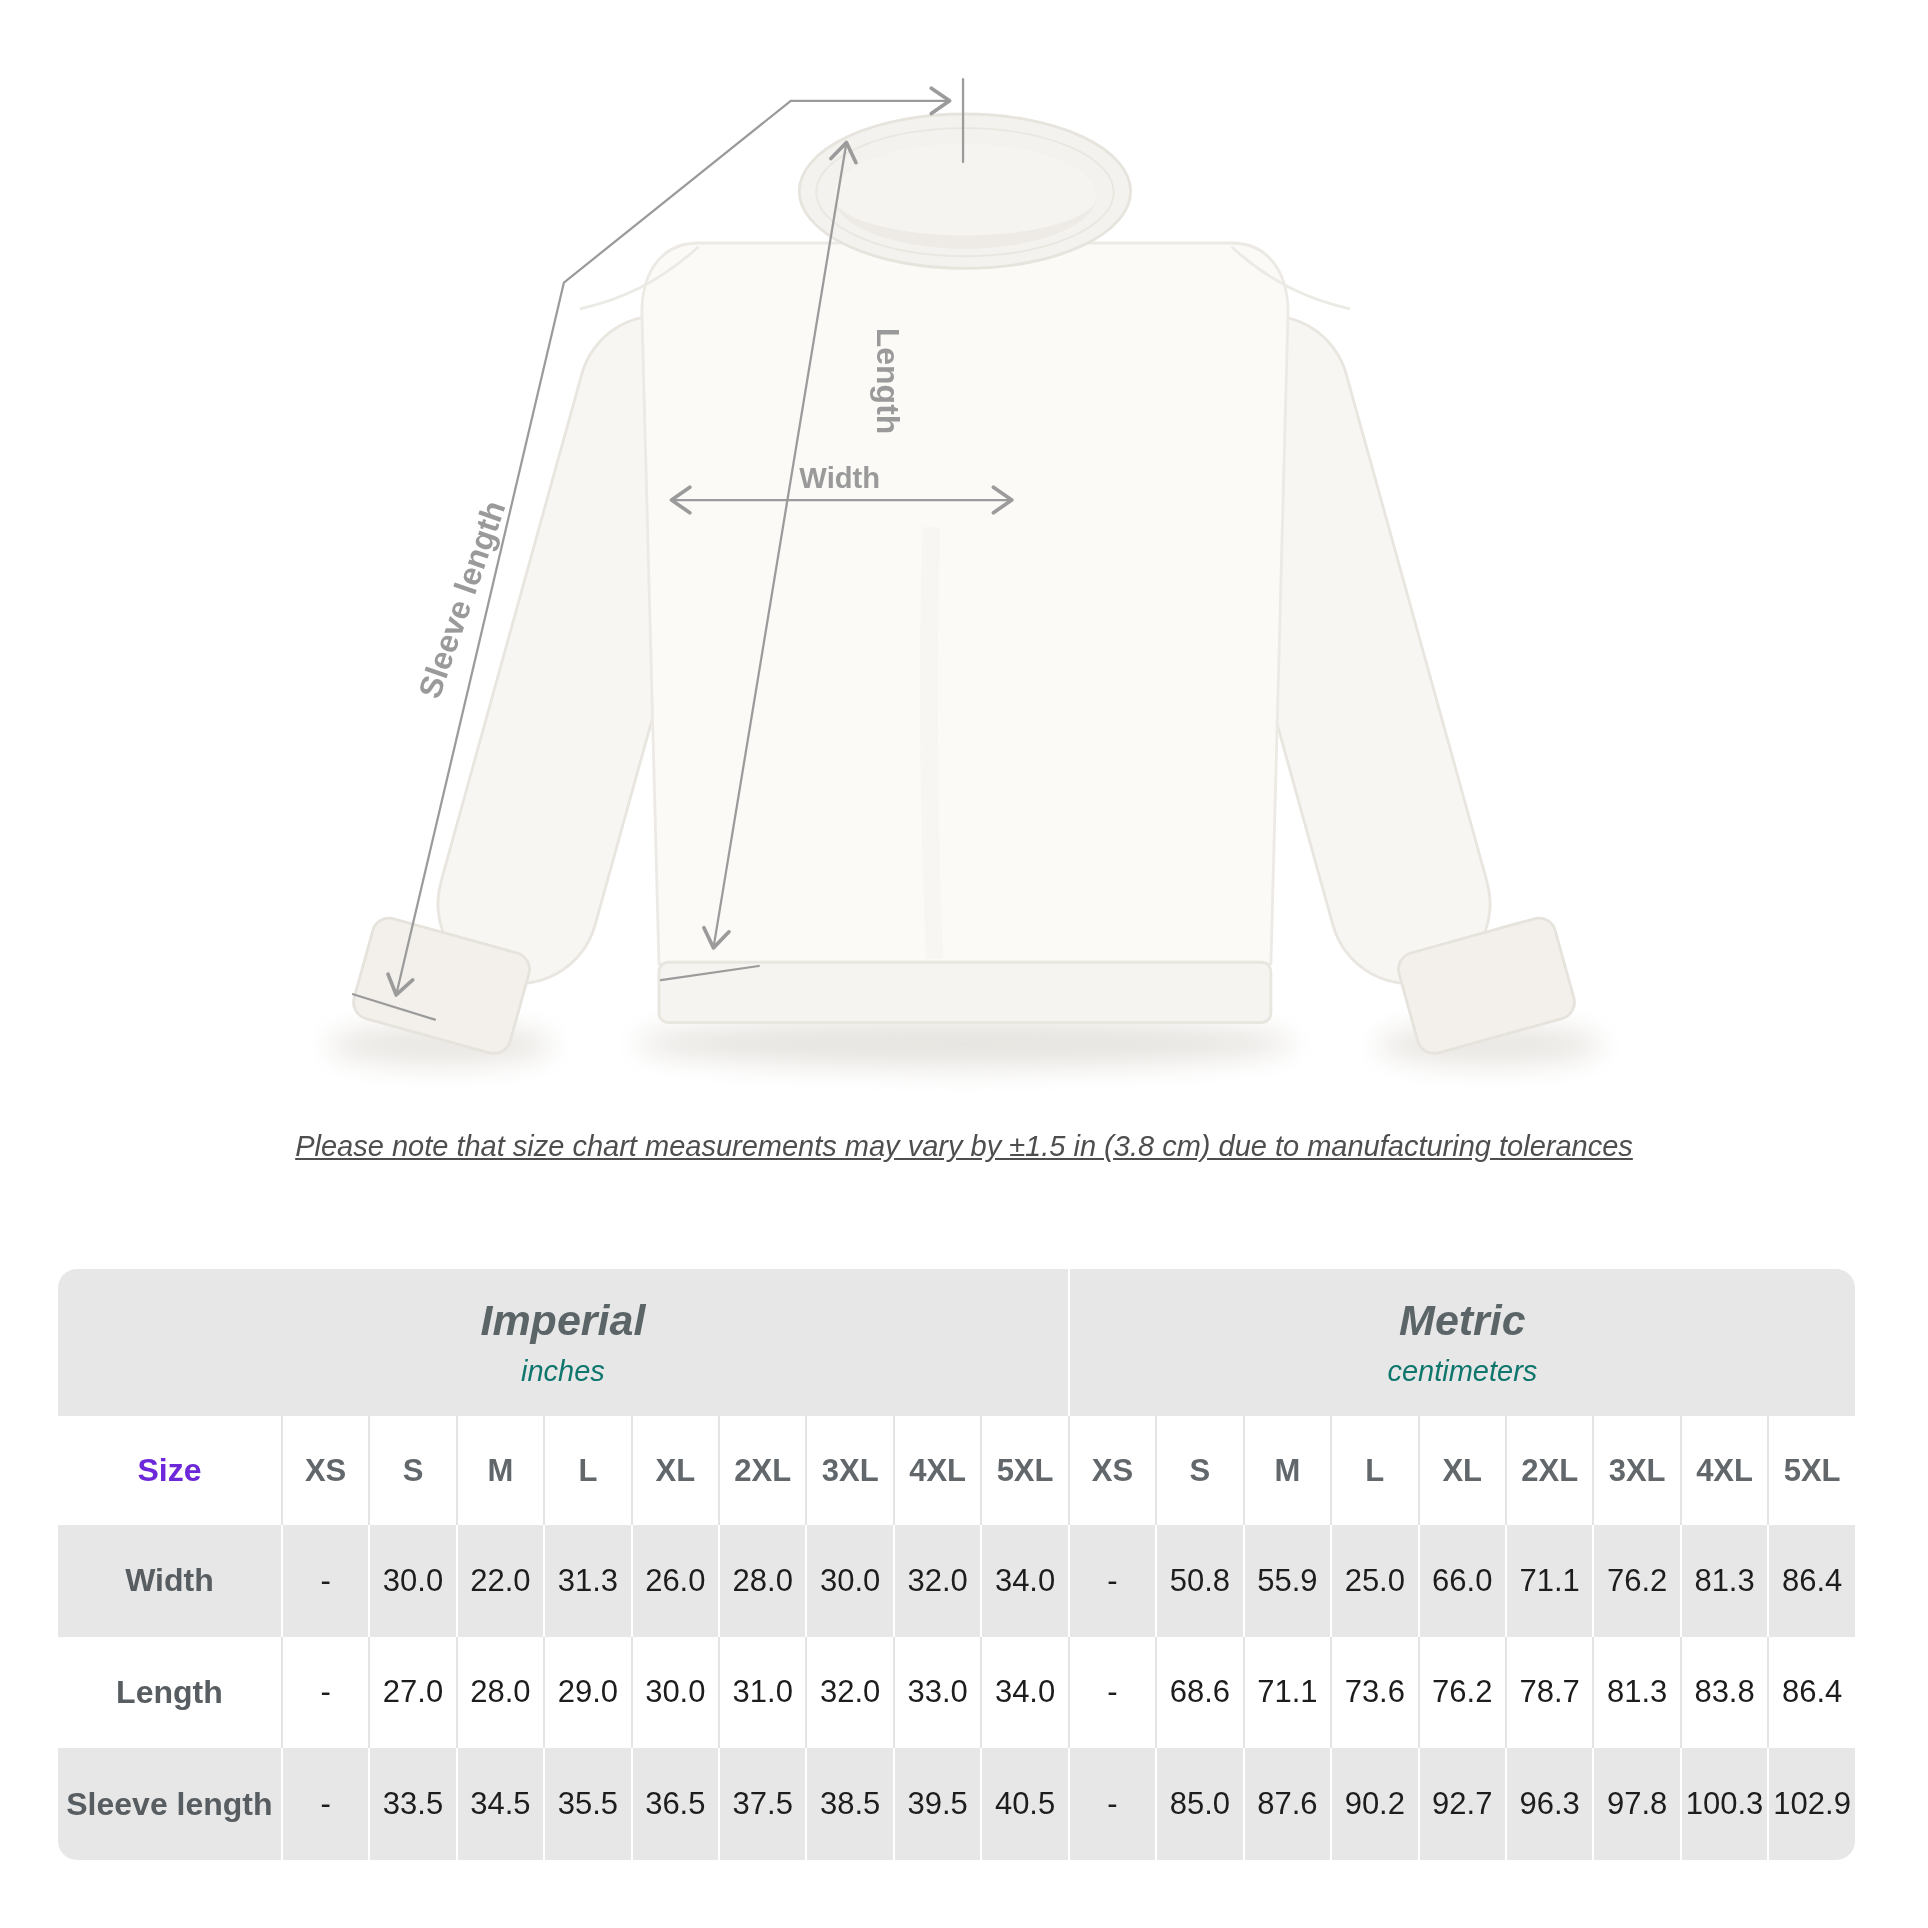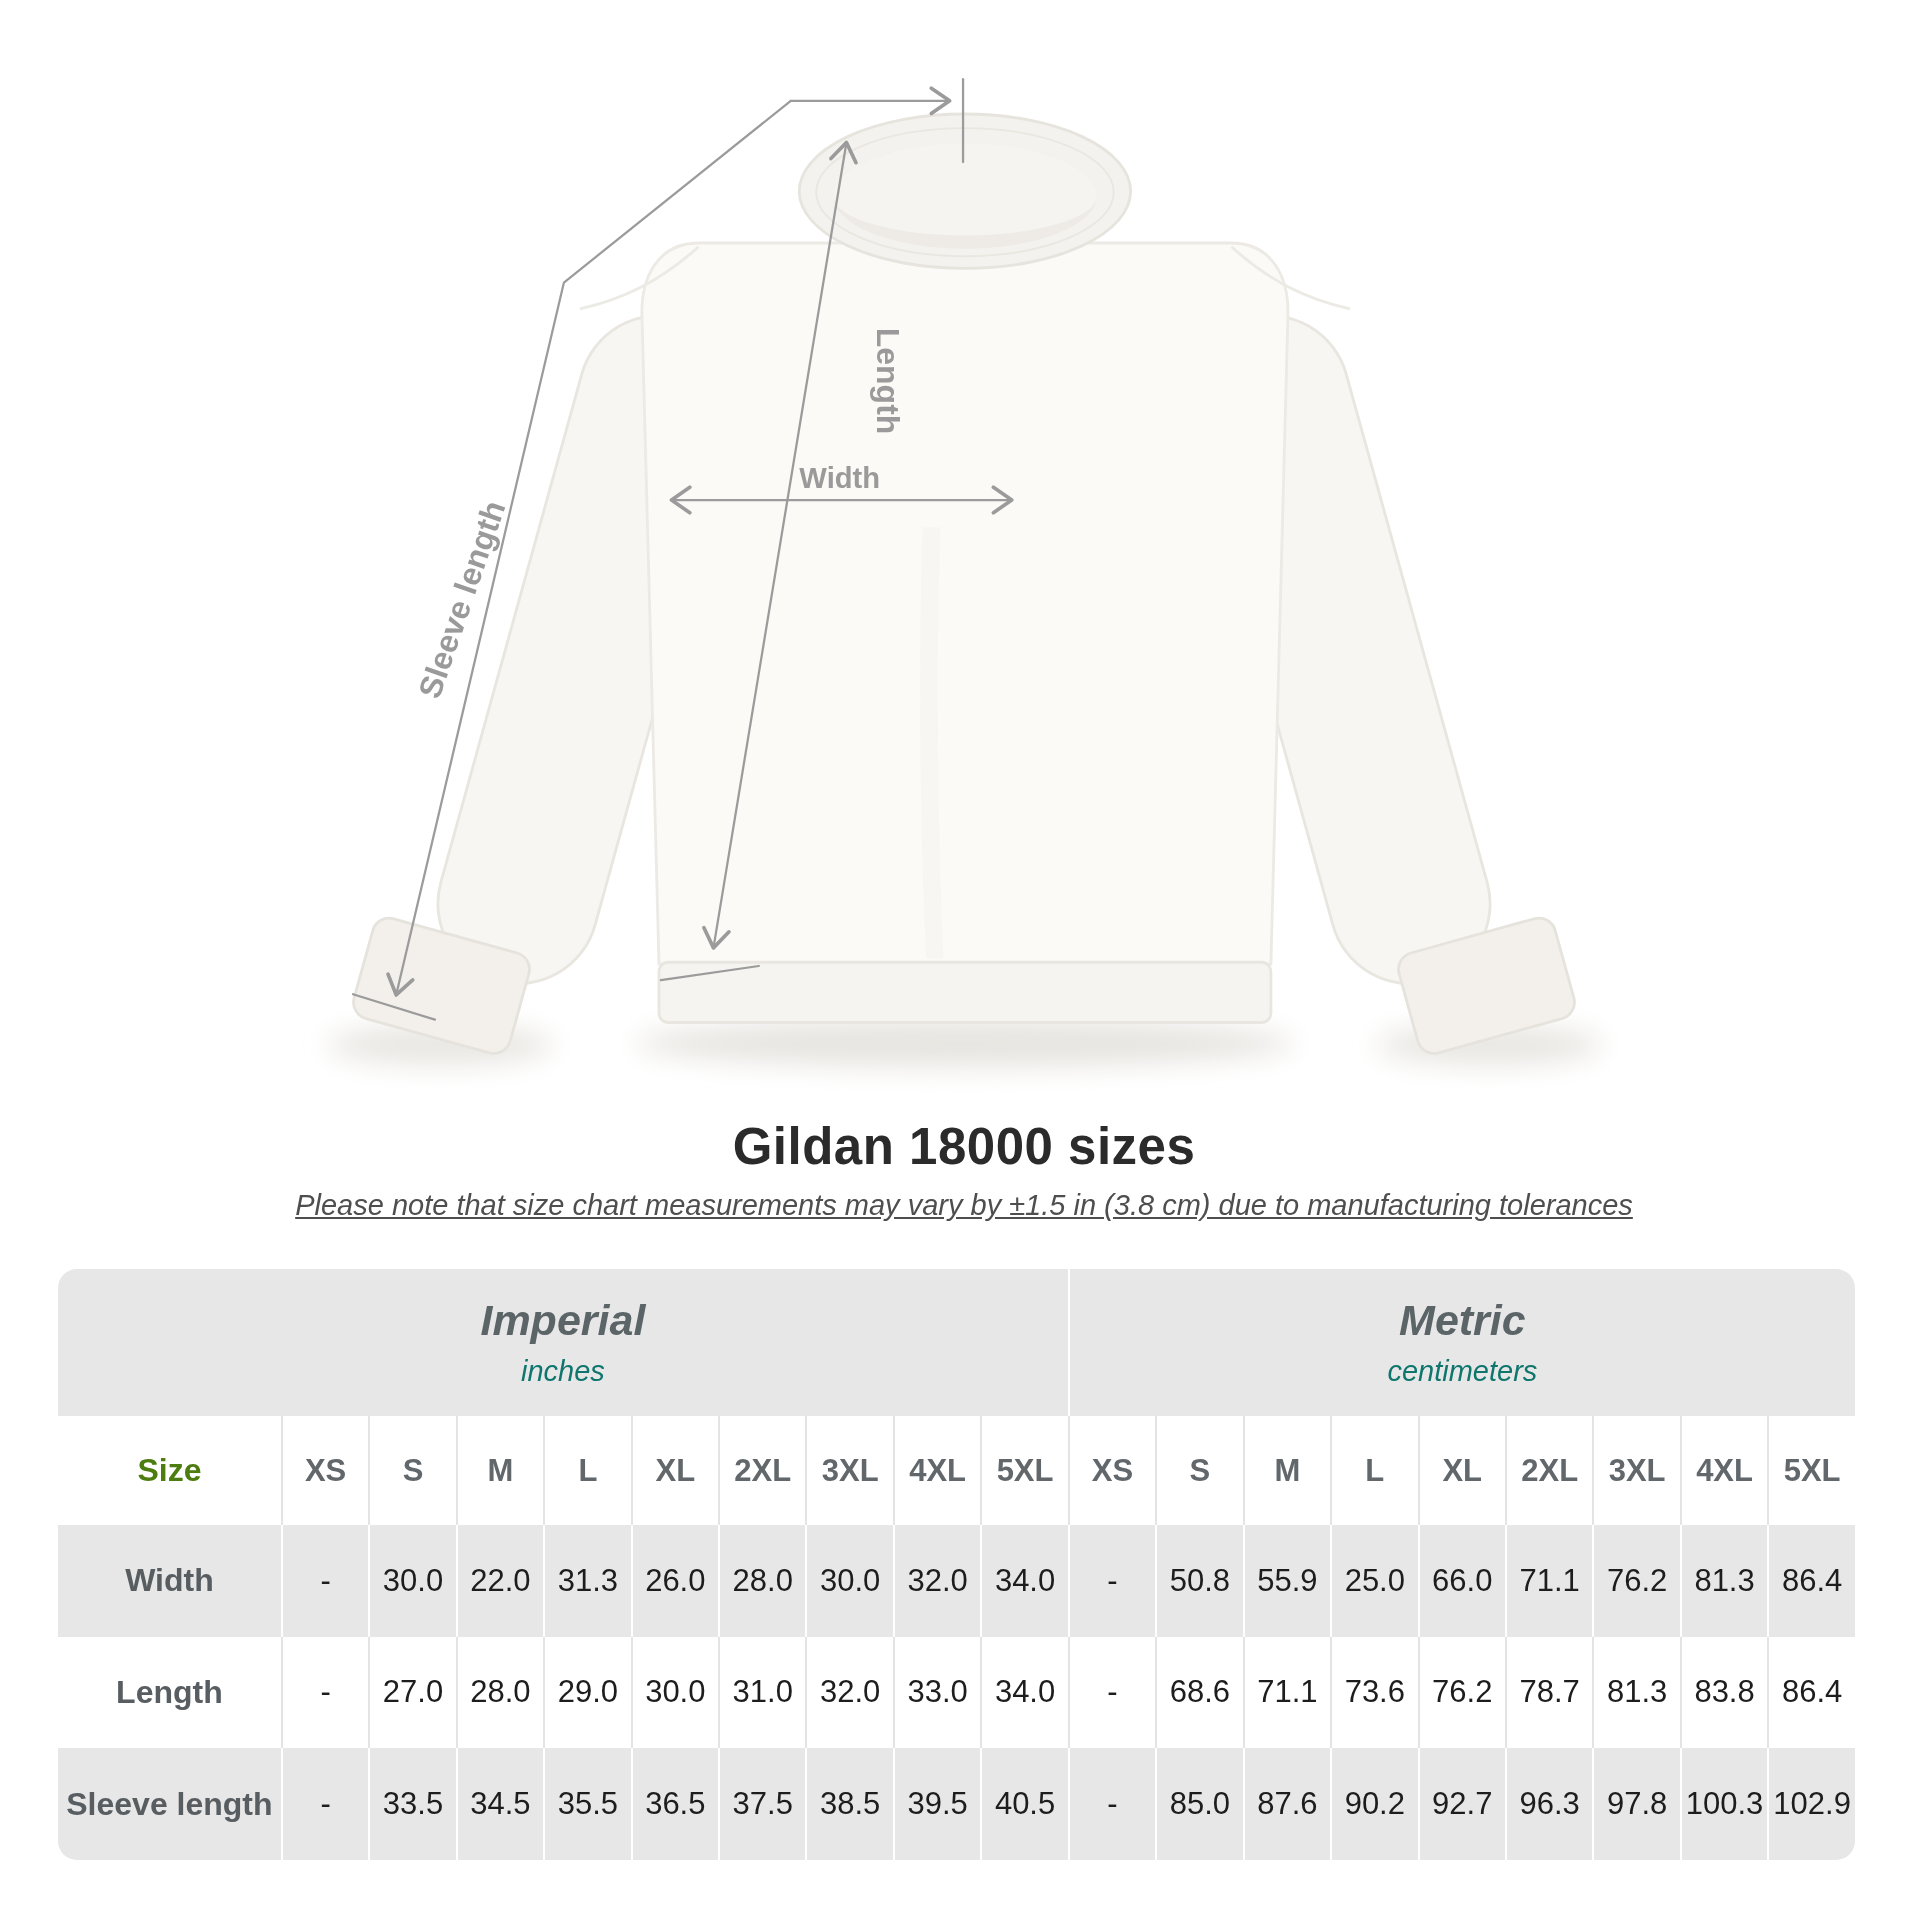--- a/index.html
+++ b/index.html
@@ -15,21 +15,21 @@
   .size-table-wrap{position:absolute;left:58px;top:1269px;width:1797px;height:591px;
                    border-radius:19px;overflow:hidden;}
   table.size-table{width:100%;height:100%;border-collapse:separate;border-spacing:0;table-layout:fixed;}
   table.size-table th,table.size-table td{padding:0;text-align:center;vertical-align:middle;}
 
   tr.band th{background:#e8e7e7;height:147px;}
   .grp-title{font-size:43px;font-weight:bold;font-style:italic;color:#5b6467;line-height:1.1;}
   .grp-unit{font-size:29px;font-style:italic;font-weight:normal;color:#0f766e;margin-top:11.3px;}
 
   tr.sizes th{background:#ffffff;height:109px;font-size:31px;font-weight:bold;color:#61676b;}
-  tr.sizes th.rowhead{font-size:32px;color:#4d7c0f;}
+  tr.sizes th.rowhead{font-size:32px;color:#6d28d9;}
 
   tbody th.rowhead{font-size:32px;font-weight:bold;color:#575d60;}
   tbody td{font-size:31px;font-weight:normal;color:#1d1d1d;}
   tr.r-gray th,tr.r-gray td{background:#e8e7e7;height:111px;}
   tr.r-white th,tr.r-white td{background:#ffffff;height:111px;}
 
   
   tr.band th.sep{border-left:2.8px solid #ffffff;}
   tr.r-gray th.sep,tr.r-gray td.sep{border-left:2.8px solid #ffffff;}
   tr.sizes th.sep,tr.r-white th.sep,tr.r-white td.sep{border-left:2.8px solid #e4e4e4;}
@@ -98,21 +98,20 @@
 
       <g fill="#9a9a9a" font-family="Liberation Sans, sans-serif" font-weight="bold" font-size="34">
         <text transform="translate(932 348) rotate(90)">Length</text>
         <text x="892" y="518" text-anchor="middle" font-size="31">Width</text>
         <text transform="translate(466 744) rotate(-71)">Sleeve length</text>
       </g>
     </svg>
   </div>
 
   <div class="caption">
-    <h1>Gildan 18000 sizes</h1>
     <p>Please note that size chart measurements may vary by ±1.5 in (3.8 cm) due to manufacturing tolerances</p>
   </div>
 
   <div class="size-table-wrap">
     <table class="size-table">
       <colgroup>
         <col style="width:12.4%">
         <col span="18" style="width:4.8666%">
       </colgroup>
       <thead>

